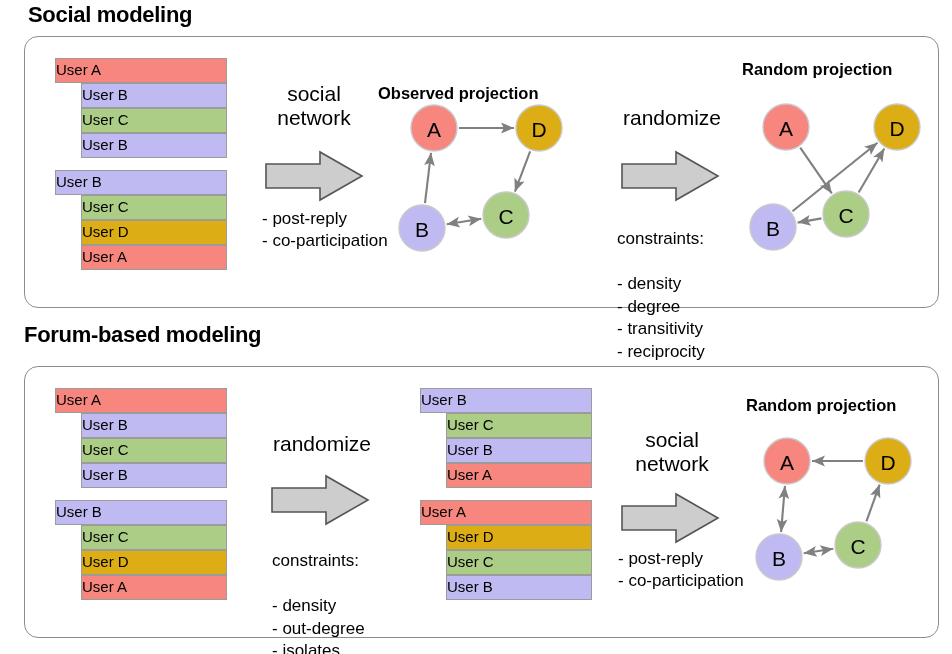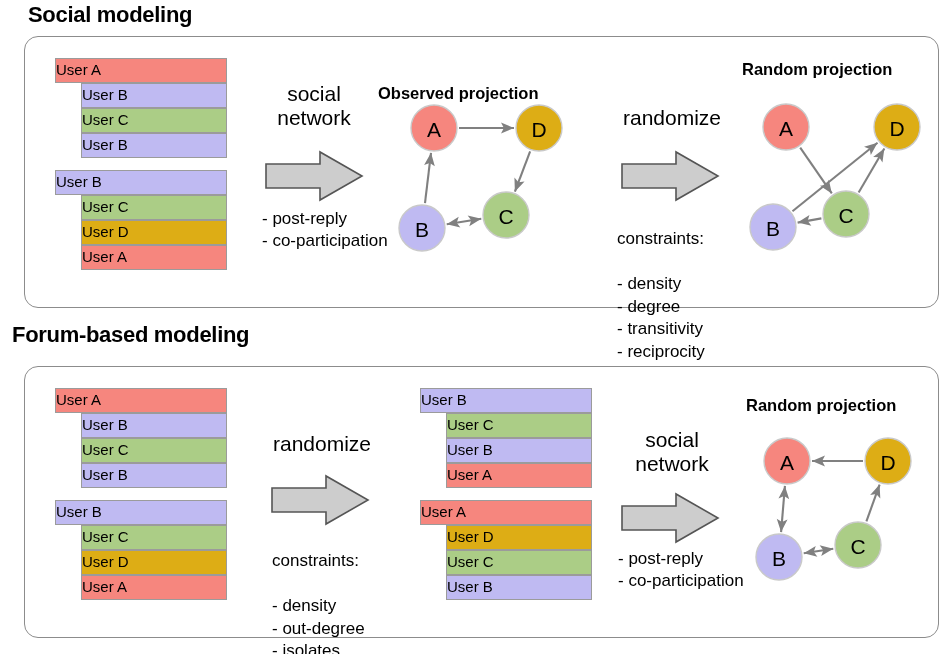--- a/index.html
+++ b/index.html
@@ -76,21 +76,21 @@
     text-anchor: middle;
     dominant-baseline: central;
   }
 </style>
 </head>
 <body>
 
 <div class="stage">
 
   <div class="section-title" style="left:28px; top:2px;">Social modeling</div>
-  <div class="section-title" style="left:12px; top:322px;">Forum-based modeling</div>
+  <div class="section-title" style="left:24px; top:322px;">Forum-based modeling</div>
 
   <div class="panel" style="left:24px; top:36px; width:915px; height:272px;"></div>
 
   <div class="thread" style="left:55px; top:58px; width:172px;">
       <div class="post" style="margin-left: 0px; width: 172px; background: rgb(246, 134, 126);"><span>User A</span></div>
       <div class="post" style="margin-left: 26px; width: 146px; background: rgb(191, 186, 242);"><span>User B</span></div>
       <div class="post" style="margin-left: 26px; width: 146px; background: rgb(171, 205, 134);"><span>User C</span></div>
       <div class="post" style="margin-left: 26px; width: 146px; background: rgb(191, 186, 242);"><span>User B</span></div>
       <div class="post gap" style="margin-left: 0px; width: 172px; background: rgb(191, 186, 242);"><span>User B</span></div>
       <div class="post" style="margin-left: 26px; width: 146px; background: rgb(171, 205, 134);"><span>User C</span></div>

